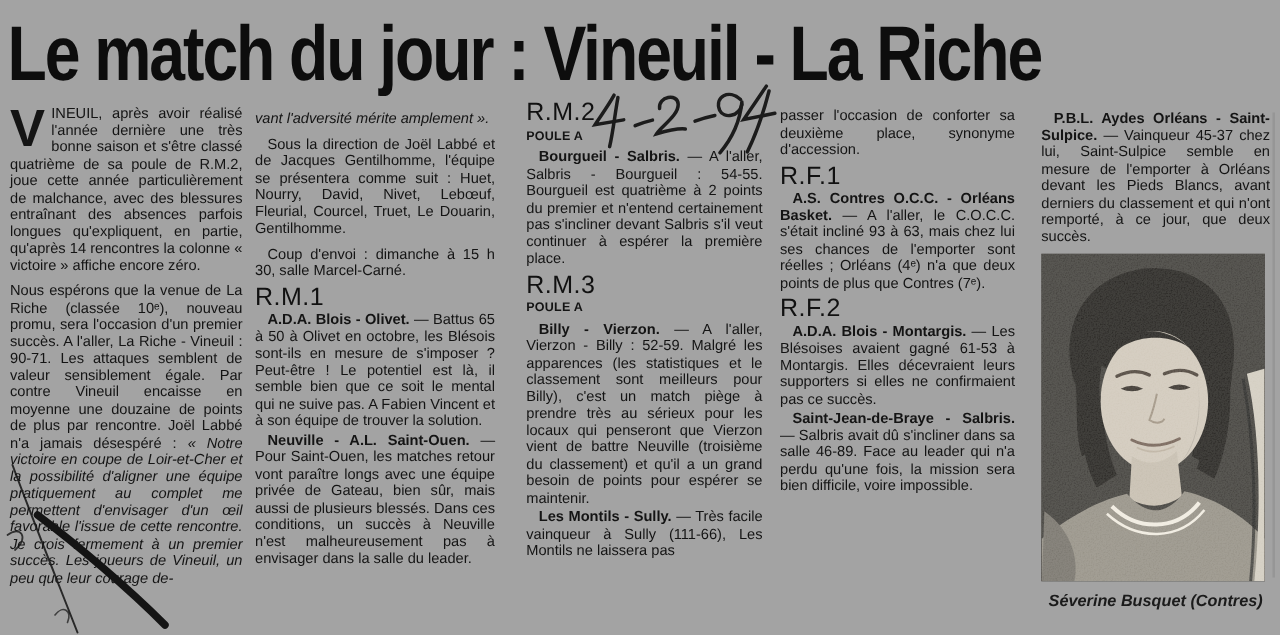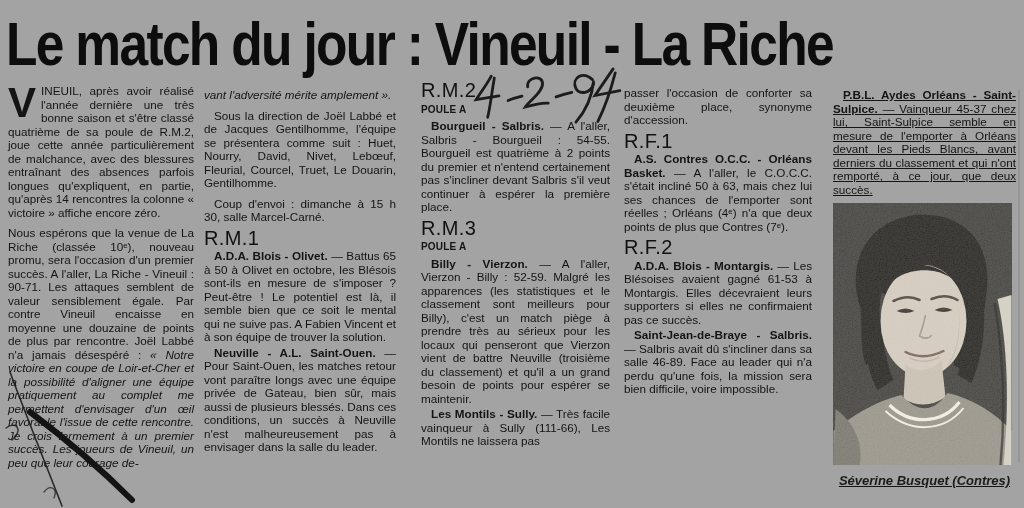--- a/index.html
+++ b/index.html
@@ -7,21 +7,21 @@
   .page{position:relative;width:1024px;height:508px;background:#a3a3a3;overflow:hidden;color:#141414;}
   .headline{position:absolute;left:6px;top:8px;margin:0;font-size:62px;font-weight:700;
     letter-spacing:-2px;white-space:nowrap;transform:scaleX(0.83);transform-origin:left top;
     color:#0d0d0d;}
   .col{position:absolute;font-size:11.7px;line-height:13.5px;text-align:justify;
     -webkit-hyphens:auto;hyphens:auto;}
   .c1{left:8px;top:84px;width:186px;}
   .c2{left:204px;top:88px;width:192px;}
   .c3{left:421px;top:84px;width:189px;}
   .c4{left:624px;top:86px;width:188px;}
-  .c5{left:833px;top:88px;width:183px;text-decoration:underline;}
+  .c5{left:833px;top:88px;width:183px;}
   .col p{margin:0 0 7px;}
   .col p.m{text-indent:10px;margin:0 0 2px;}
   .col p.ind{text-indent:10px;}
   .dropcap{float:left;font-size:42px;line-height:33px;font-weight:700;padding:2px 5px 0 0;}
   .sec{font-size:20px;font-weight:400;letter-spacing:.4px;margin:8px 0 4px;color:#111;}
   .sec.first{margin-top:0;}
   .poule{font-size:10px;font-weight:700;letter-spacing:.2px;margin:5px 0 3px;}
   .col b{font-weight:700;}
   .col em{font-style:italic;}
   figure{margin:7px 0 0;padding:0;}
@@ -75,21 +75,21 @@
     <p class="m"><b>Bourgueil - Salbris.</b> <span>— A l'aller, Salbris - Bourgueil : 54-55. Bourgueil est quatrième à 2 points du premier et n'entend certainement pas s'incliner devant Salbris s'il veut continuer à espérer la première place.</span></p>
     <h2 class="sec">R.M.3</h2>
     <h3 class="poule">POULE A</h3>
     <p class="m"><b>Billy - Vierzon.</b> <span>— A l'aller, Vierzon - Billy : 52-59. Malgré les apparences (les statistiques et le classement sont meilleurs pour Billy), c'est un match piège à prendre très au sérieux pour les locaux qui penseront que Vierzon vient de battre Neuville (troisième du classement) et qu'il a un grand besoin de points pour espérer se maintenir.</span></p>
     <p class="m"><b>Les Montils - Sully.</b> <span>— Très facile vainqueur à Sully (111-66), Les Montils ne laissera pas</span></p>
   </div>
 
   <div class="col c4">
     <p>passer l'occasion de conforter sa deuxième place, synonyme d'accession.</p>
     <h2 class="sec">R.F.1</h2>
-    <p class="m"><b>A.S. Contres O.C.C. - Orléans Basket.</b> <span>— A l'aller, le C.O.C.C. s'était incliné 50 à 63, mais chez lui ses chances de l'emporter sont réelles ; Orléans (4ᵉ) n'a que deux points de plus que Contres (7ᵉ).</span></p>
+    <p class="m"><b>A.S. Contres O.C.C. - Orléans Basket.</b> <span>— A l'aller, le C.O.C.C. s'était incliné 93 à 63, mais chez lui ses chances de l'emporter sont réelles ; Orléans (4ᵉ) n'a que deux points de plus que Contres (7ᵉ).</span></p>
     <h2 class="sec">R.F.2</h2>
     <p class="m"><b>A.D.A. Blois - Montargis.</b> <span>— Les Blésoises avaient gagné 61-53 à Montargis. Elles décevraient leurs supporters si elles ne confirmaient pas ce succès.</span></p>
     <p class="m"><b>Saint-Jean-de-Braye - Salbris.</b> <span>— Salbris avait dû s'incliner dans sa salle 46-89. Face au leader qui n'a perdu qu'une fois, la mission sera bien difficile, voire impossible.</span></p>
   </div>
 
   <div class="col c5">
     <p class="m"><b>P.B.L. Aydes Orléans - Saint-Sulpice.</b> <span>— Vainqueur 45-37 chez lui, Saint-Sulpice semble en mesure de l'emporter à Orléans devant les Pieds Blancs, avant derniers du classement et qui n'ont remporté, à ce jour, que deux succès.</span></p>
 
     <figure>
       <svg class="photo" viewBox="0 0 178 262" role="img" aria-label="Séverine Busquet (Contres)">

